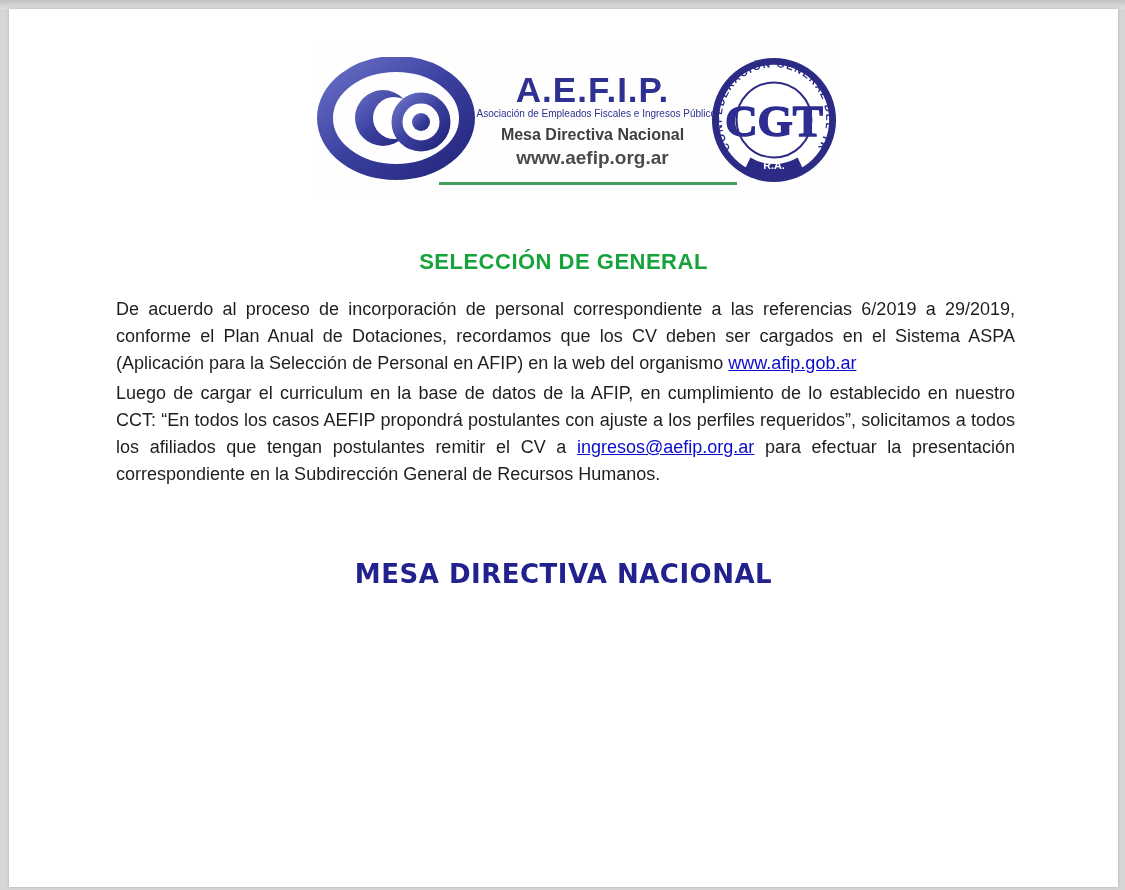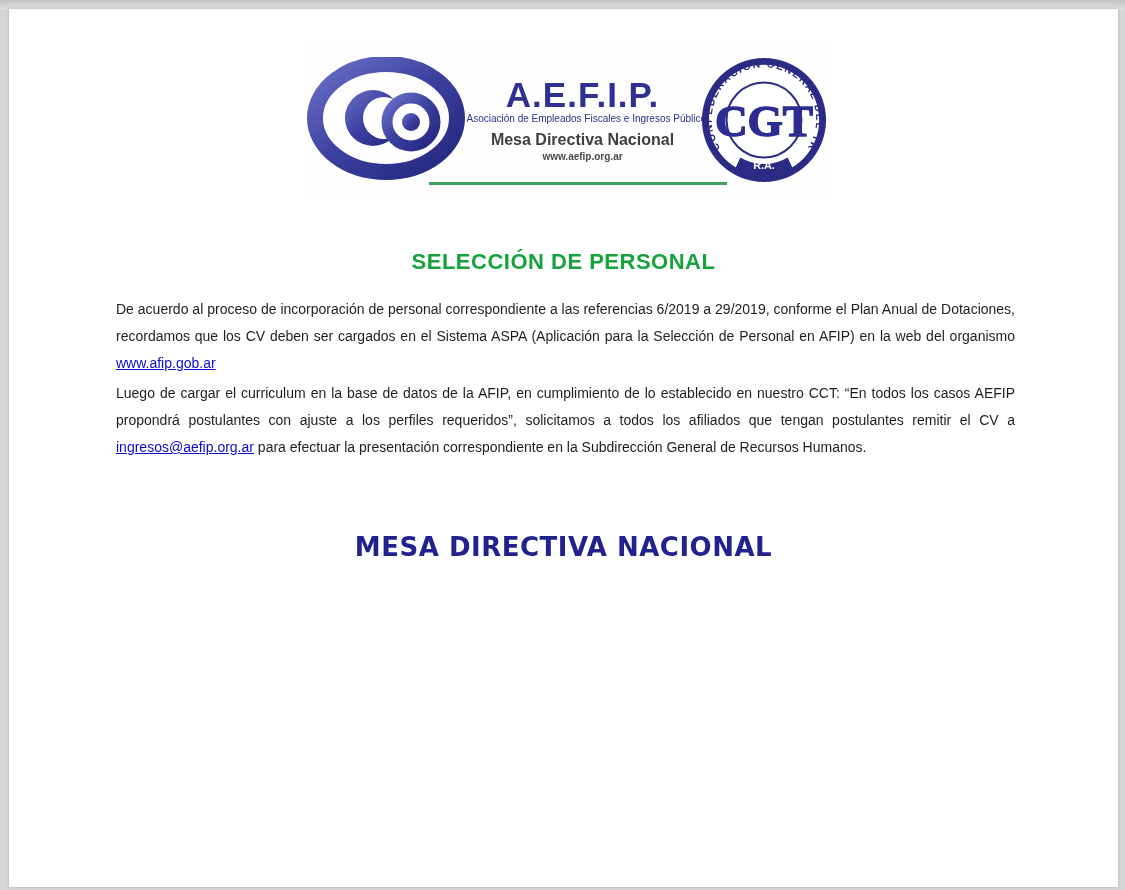--- a/index.html
+++ b/index.html
@@ -20,21 +20,21 @@
     background: #ffffff;
     box-shadow: 0 0 3px rgba(0,0,0,0.18);
     overflow: hidden;
   }
 
   
   .header-banner {
     width: 522px;
     margin: 37px auto 0 auto;
     position: relative;
-    left: 4px;
+    left: 14px;
     height: 148px;
     display: flex;
     align-items: center;
     justify-content: space-between;
     background: #fdfefd;
   }
   .logo-eye { width: 160px; height: 126px; flex: 0 0 auto; }
   .header-text {
     flex: 0 0 auto;
     width: 232px;
@@ -60,21 +60,21 @@
     color: #3f3f3f;
     margin-top: 7px;
   }
   .aefip-secretariat {
     font-size: 22px;
     font-weight: bold;
     color: #2e3192;
     margin-top: 3px;
   }
   .aefip-website {
-    font-size: 10px;
+    font-size: 19px;
     font-weight: bold;
     color: #4a4a4a;
     margin-top: 4px;
   }
   .green-rule {
     position: absolute;
     left: 122px;
     bottom: 9px;
     width: 298px;
     height: 3px;
@@ -88,21 +88,21 @@
     text-align: center;
     font-size: 22px;
     font-weight: bold;
     letter-spacing: 0.5px;
     color: #17a33c;
   }
   .doc-body {
     padding: 0 103px 0 107px;
   }
   .doc-body p {
-    font-size: 14px;
+    font-size: 18px;
     line-height: 27px;
     color: #1e1e1e;
     text-align: justify;
   }
   .para-1 { margin-top: 21px; }
   .para-2 { margin-top: 3px; }
   .doc-link {
     color: #0b0bcd;
     text-decoration: underline;
     cursor: pointer;
@@ -156,21 +156,21 @@
         <textPath href="#cgtRing" startOffset="0">CONFEDERACIÓN GENERAL DEL TRABAJO</textPath>
       </text>
       <text x="66" y="82" text-anchor="middle" font-size="46" font-weight="bold" font-family="Liberation Serif, serif" fill="#2d2d91" stroke="#2d2d91" stroke-width="1.5">CGT</text>
       <path d="M 36,117 A 63,63 0 0 0 96,117 L 90,104 A 46,46 0 0 1 42,104 Z" fill="#2b2b85"></path>
       <text x="66" y="116" text-anchor="middle" font-size="11" font-weight="bold" font-family="Liberation Sans, sans-serif" fill="#ffffff">R.A.</text>
     </svg>
 
     <div class="green-rule"></div>
   </div>
 
-  <h1 class="doc-title">SELECCIÓN DE PERSONAL</h1>
+  <h1 class="doc-title">SELECCIÓN DE GENERAL</h1>
 
   <div class="doc-body">
     <p class="para-1"><span>De acuerdo al proceso de incorporación de personal correspondiente a las referencias 6/2019 a 29/2019, conforme el Plan Anual de Dotaciones, recordamos que los CV deben ser cargados en el Sistema ASPA (Aplicación para la Selección de Personal en AFIP) en la web del organismo </span><a class="doc-link" href="#">www.afip.gob.ar</a></p>
 
     <p class="para-2"><span>Luego de cargar el curriculum en la base de datos de la AFIP, en cumplimiento de lo establecido en nuestro CCT: “En todos los casos AEFIP propondrá postulantes con ajuste a los perfiles requeridos”, solicitamos a todos los afiliados que tengan postulantes remitir el CV a </span><a class="doc-link" href="#">ingresos@aefip.org.ar</a><span> para efectuar la presentación correspondiente en la Subdirección General de Recursos Humanos.</span></p>
   </div>
 
   <h2 class="footer-heading">MESA DIRECTIVA NACIONAL</h2>
 
 </div>

